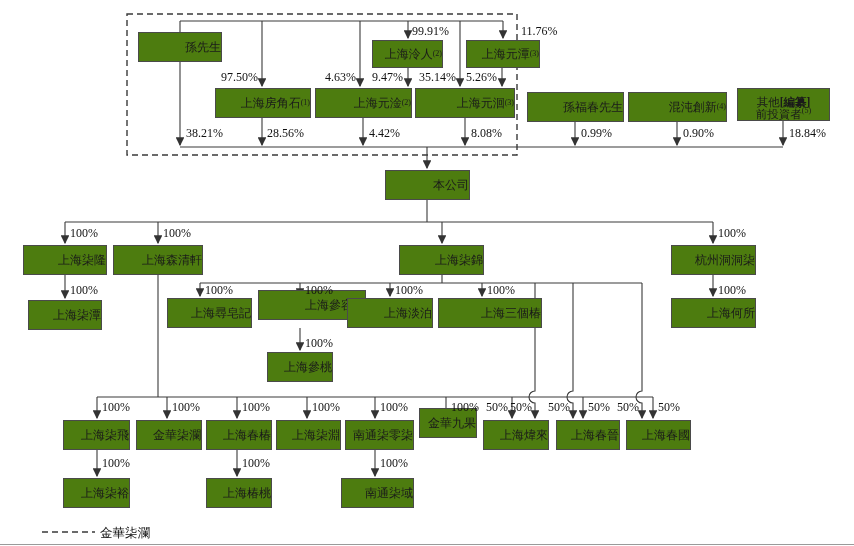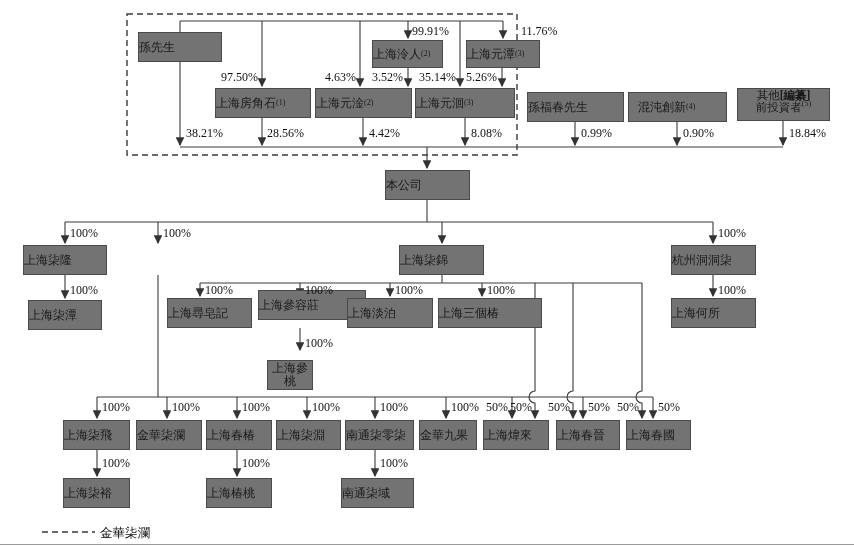--- a/index.html
+++ b/index.html
@@ -1,20 +1,20 @@
 <!DOCTYPE html>
 <html><head>
 <meta charset="utf-8">
 <style>
   html,body{margin:0;padding:0;background:#fff;}
   #stage{position:relative;width:854px;height:546px;background:#ffffff;overflow:hidden;
          font-family:"Liberation Serif","DejaVu Serif",serif;color:#111;}
   #wires{position:absolute;left:0;top:0;width:854px;height:546px;}
-  .box{position:absolute;box-sizing:border-box;border:1.2px solid #4a4a4a;background:#737373;
-       display:flex;align-items:center;justify-content:flex-start;font-size:12px;line-height:1.05;
+  .box{position:absolute;box-sizing:border-box;border:1.2px solid #4a4a4a;background:#4d7c0f;
+       display:flex;align-items:center;justify-content:flex-end;font-size:12px;line-height:1.05;
        color:#1a1a1a;text-align:center;z-index:2;}
   .box sup{font-size:8px;line-height:0;margin-left:0px;}
   .two-line{flex-direction:column;font-size:11.5px;}
   .two-line b{font-weight:bold;}
   .pct{position:absolute;font-size:12px;line-height:1;white-space:nowrap;z-index:3;color:#111;}
   .legend-label{position:absolute;left:100px;top:525px;font-size:12.5px;z-index:3;}
 </style>
 </head>
 <body>
 
@@ -133,20 +133,23 @@
     <div><span>前投資者</span><sup>(5)</sup></div>
   </div>
 
   <div class="box" style="left:385px;top:170px;width:85px;height:30px;">
       <span>本公司</span>
     </div>
 
   <div class="box" style="left:23px;top:245px;width:84px;height:30px;">
       <span>上海柒隆</span>
     </div>
+  <div class="box" style="left:113px;top:245px;width:90px;height:30px;">
+      <span>上海森清軒</span>
+    </div>
   <div class="box" style="left:399px;top:245px;width:85px;height:30px;">
       <span>上海柒錦</span>
     </div>
   <div class="box" style="left:671px;top:245px;width:85px;height:30px;">
       <span>杭州洞洞柒</span>
     </div>
 
   <div class="box" style="left:28px;top:300px;width:74px;height:30px;">
       <span>上海柒潭</span>
     </div>
@@ -158,40 +161,40 @@
     </div>
   <div class="box" style="left:347px;top:298px;width:86px;height:30px;">
       <span>上海淡泊</span>
     </div>
   <div class="box" style="left:438px;top:298px;width:104px;height:30px;">
       <span>上海三個椿</span>
     </div>
   <div class="box" style="left:671px;top:298px;width:85px;height:30px;">
       <span>上海何所</span>
     </div>
-  <div class="box" style="left:267px;top:360px;width:46px;height:30px;">
+  <div class="box" style="left:267px;top:352px;width:66px;height:30px;">
       <span>上海參桃</span>
     </div>
 
   <div class="box" style="left:63px;top:420px;width:67px;height:30px;">
       <span>上海柒飛</span>
     </div>
   <div class="box" style="left:136px;top:420px;width:66px;height:30px;">
       <span>金華柒瀾</span>
     </div>
   <div class="box" style="left:206px;top:420px;width:66px;height:30px;">
       <span>上海春椿</span>
     </div>
   <div class="box" style="left:276px;top:420px;width:65px;height:30px;">
       <span>上海柒淵</span>
     </div>
   <div class="box" style="left:345px;top:420px;width:69px;height:30px;">
       <span>南通柒零柒</span>
     </div>
-  <div class="box" style="left:419px;top:420px;width:58px;height:30px;">
+  <div class="box" style="left:419px;top:408px;width:58px;height:30px;">
       <span>金華九果</span>
     </div>
   <div class="box" style="left:483px;top:420px;width:66px;height:30px;">
       <span>上海煒來</span>
     </div>
   <div class="box" style="left:556px;top:420px;width:64px;height:30px;">
       <span>上海春晉</span>
     </div>
   <div class="box" style="left:626px;top:420px;width:65px;height:30px;">
       <span>上海春國</span>
@@ -204,21 +207,21 @@
       <span>上海椿桃</span>
     </div>
   <div class="box" style="left:341px;top:478px;width:73px;height:30px;">
       <span>南通柒域</span>
     </div>
 
   <span class="pct" style="left:412px;top:25px;">99.91%</span>
   <span class="pct" style="left:521px;top:25px;">11.76%</span>
   <span class="pct" style="right:596px;top:71px;">97.50%</span>
   <span class="pct" style="right:498px;top:71px;">4.63%</span>
-  <span class="pct" style="right:451px;top:71px;">3.52%</span>
+  <span class="pct" style="right:451px;top:71px;">9.47%</span>
   <span class="pct" style="right:398px;top:71px;">35.14%</span>
   <span class="pct" style="right:357px;top:71px;">5.26%</span>
   <span class="pct" style="left:186px;top:127px;">38.21%</span>
   <span class="pct" style="left:267px;top:127px;">28.56%</span>
   <span class="pct" style="left:369px;top:127px;">4.42%</span>
   <span class="pct" style="left:471px;top:127px;">8.08%</span>
   <span class="pct" style="left:581px;top:127px;">0.99%</span>
   <span class="pct" style="left:683px;top:127px;">0.90%</span>
   <span class="pct" style="left:789px;top:127px;">18.84%</span>
 

